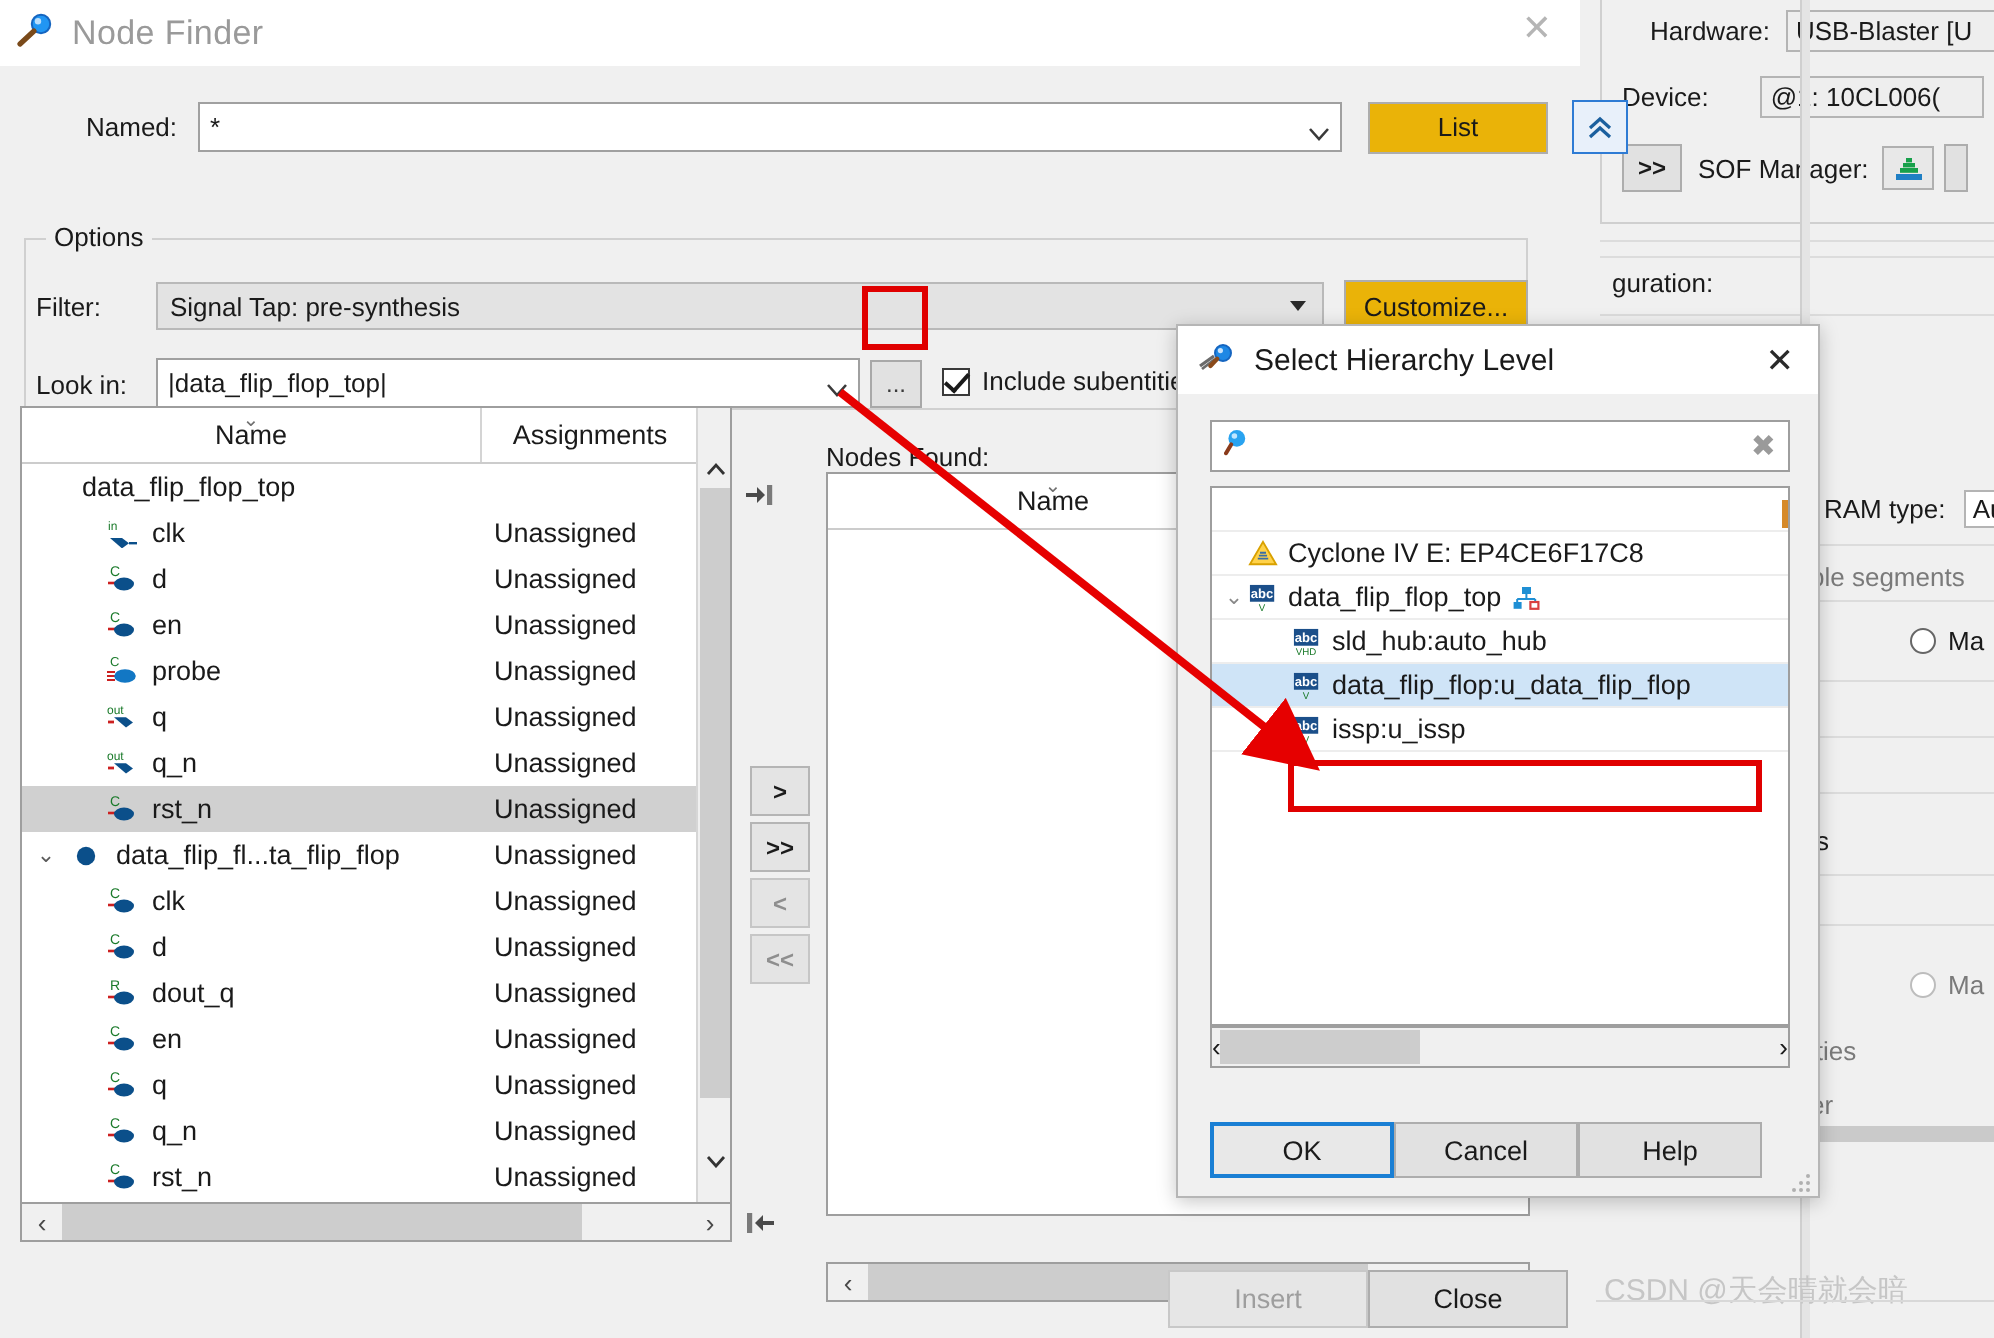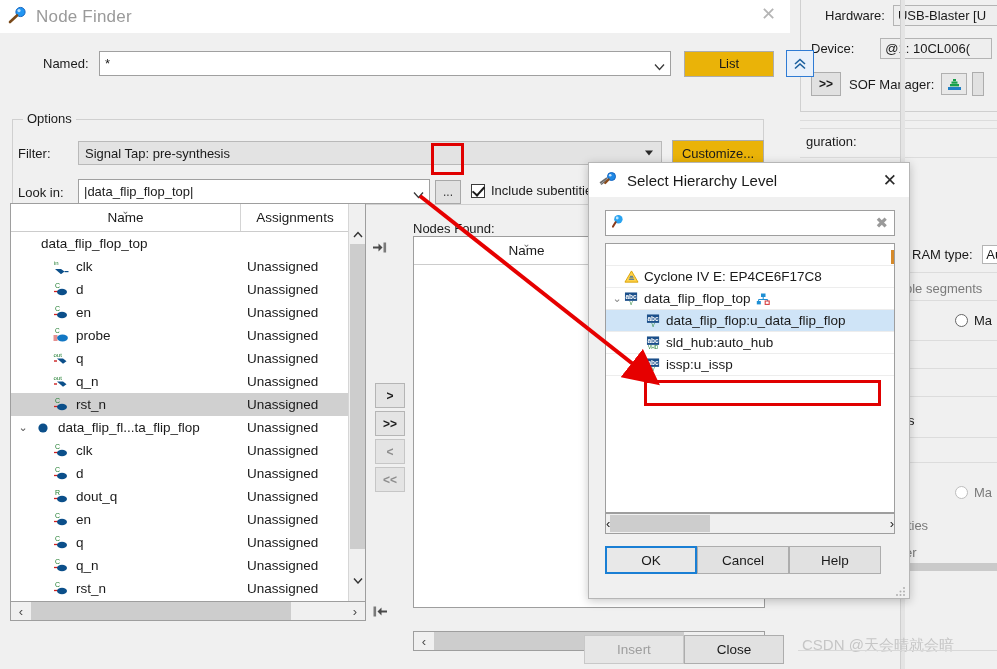--- a/index.html
+++ b/index.html
@@ -229,21 +229,21 @@
   .tr-tw {
     width: 14px; text-align: center; color: #888; font-size: 11px; flex: 0 0 14px;
   }
   .abc-icon {
     width: 15px; height: 14px; flex: 0 0 auto; margin-right: 5px;
   }
   .shl-hsb {
     position: absolute; left: 16px; top: 350px; width: 290px; height: 21px;
     background: #f0f0f0; border: 1px solid #9e9e9e; display: flex; align-items: center;
   }
-  .shl-buttons { position: absolute; left: 16px; top: 383px; width: 290px; display: flex; }
+  .shl-buttons { position: absolute; left: 16px; top: 398px; width: 290px; display: flex; }
   .shl-btn {
     width: 92px; height: 28px; background: #e1e1e1; border: 1px solid #adadad;
     display: flex; align-items: center; justify-content: center; font-size: 13.5px;
   }
   .shl-btn.default { border: 2px solid #1a7fd4; background: #e8e8e8; }
   .grip {
     position: absolute; right: 3px; bottom: 3px; width: 11px; height: 11px;
   }
 
   
@@ -718,37 +718,37 @@
               <text x="7.5" y="14.4" font-size="5.2" fill="#1a7a2a" text-anchor="middle" font-family="Liberation Sans">V</text>
             </svg>
             <span>data_flip_flop_top</span>
             <svg width="14" height="12" viewBox="0 0 14 12" style="margin-left: 5px;">
               <rect x="5" y="0.5" width="4.5" height="3.5" fill="#1f8fd4"></rect>
               <path d="M7.2 4 v2.5 M2.6 6.5 h9 M2.6 6.5 v1.6 M11.6 6.5 v1.6" stroke="#1f8fd4" stroke-width="1"></path>
               <rect x="0.8" y="8" width="4" height="3.4" fill="#1f8fd4"></rect>
               <rect x="9.2" y="8" width="4" height="3.4" fill="none" stroke="#d94040" stroke-width="1.1"></rect>
             </svg>
           </div>
+          <div class="tr-row" style="padding-left: 26px;">
+            <span class="tr-tw"></span>
+            <svg width="16" height="15" viewBox="0 0 16 15" class="abc-icon">
+              <rect x="1" y="0.5" width="13" height="9" fill="#1b4f8a"></rect>
+              <text x="7.5" y="7.6" font-size="7" fill="#ffffff" text-anchor="middle" font-family="Liberation Sans" font-weight="bold">abc</text>
+              <text x="7.5" y="14.4" font-size="5.2" fill="#1a7a2a" text-anchor="middle" font-family="Liberation Sans">VHD</text>
+            </svg>
+            <span>sld_hub:auto_hub</span>
+          </div>
           <div class="tr-row selected" style="padding-left: 26px;">
             <span class="tr-tw"></span>
             <svg width="16" height="15" viewBox="0 0 16 15" class="abc-icon">
               <rect x="1" y="0.5" width="13" height="9" fill="#1b4f8a"></rect>
               <text x="7.5" y="7.6" font-size="7" fill="#ffffff" text-anchor="middle" font-family="Liberation Sans" font-weight="bold">abc</text>
               <text x="7.5" y="14.4" font-size="5.2" fill="#1a7a2a" text-anchor="middle" font-family="Liberation Sans">V</text>
             </svg>
             <span>data_flip_flop:u_data_flip_flop</span>
-          </div>
-          <div class="tr-row" style="padding-left: 26px;">
-            <span class="tr-tw"></span>
-            <svg width="16" height="15" viewBox="0 0 16 15" class="abc-icon">
-              <rect x="1" y="0.5" width="13" height="9" fill="#1b4f8a"></rect>
-              <text x="7.5" y="7.6" font-size="7" fill="#ffffff" text-anchor="middle" font-family="Liberation Sans" font-weight="bold">abc</text>
-              <text x="7.5" y="14.4" font-size="5.2" fill="#1a7a2a" text-anchor="middle" font-family="Liberation Sans">VHD</text>
-            </svg>
-            <span>sld_hub:auto_hub</span>
           </div>
           <div class="tr-row" style="padding-left: 26px;">
             <span class="tr-tw">›</span>
             <svg width="16" height="15" viewBox="0 0 16 15" class="abc-icon">
               <rect x="1" y="0.5" width="13" height="9" fill="#1b4f8a"></rect>
               <text x="7.5" y="7.6" font-size="7" fill="#ffffff" text-anchor="middle" font-family="Liberation Sans" font-weight="bold">abc</text>
               <text x="7.5" y="14.4" font-size="5.2" fill="#1a7a2a" text-anchor="middle" font-family="Liberation Sans">V</text>
             </svg>
             <span>issp:u_issp</span>
           </div>

